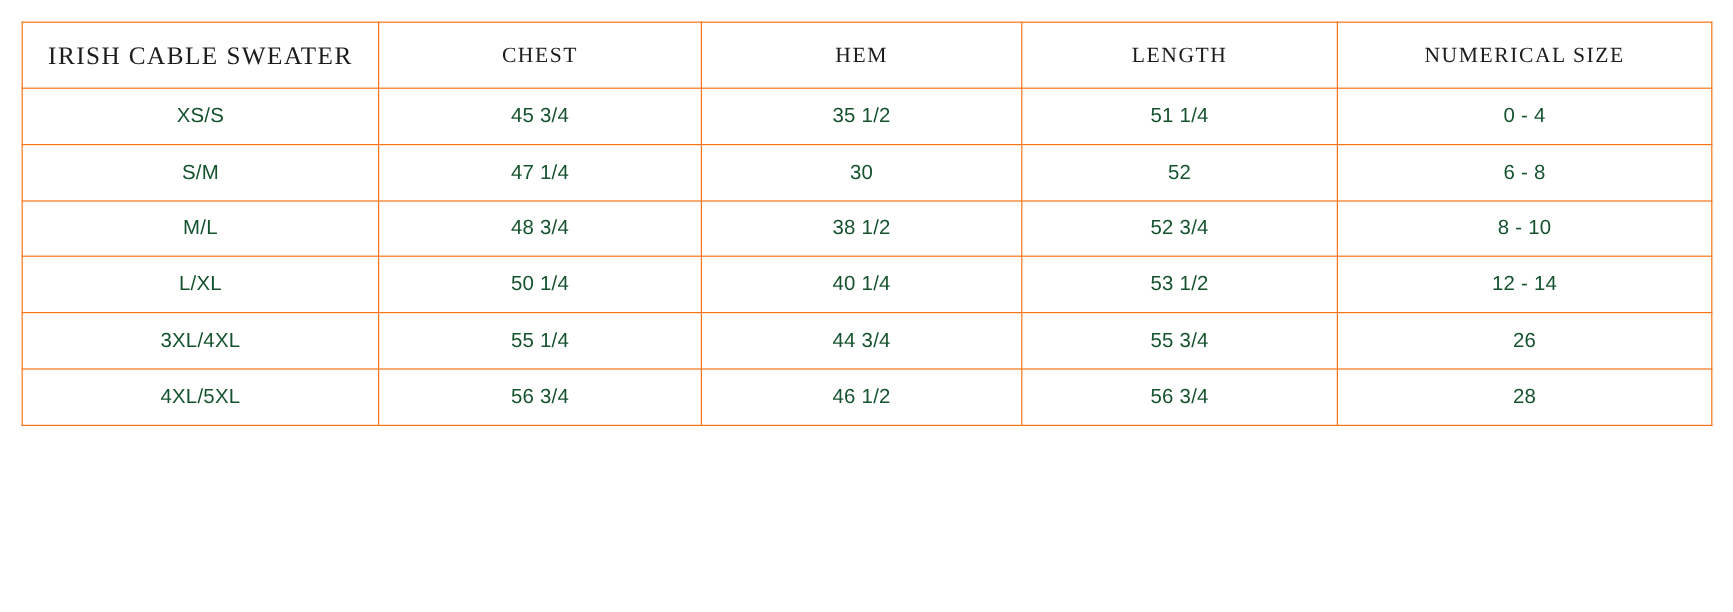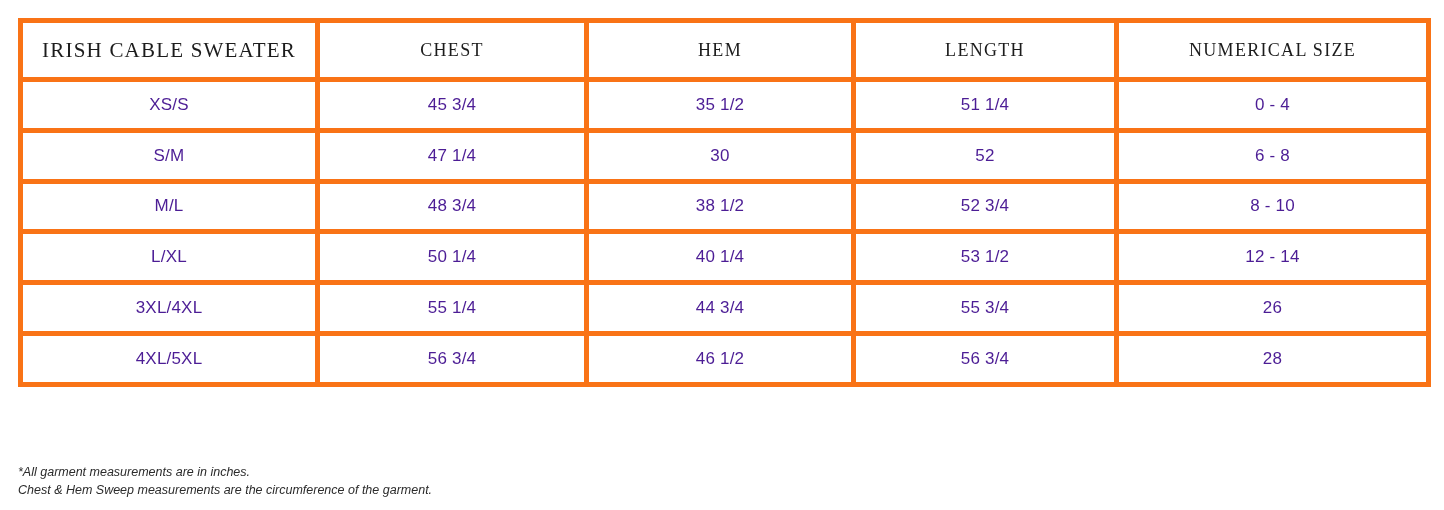--- a/index.html
+++ b/index.html
@@ -26,42 +26,42 @@
     top: 18px;
     width: 1408px;
   }
   table.size-chart {
     width: 100%;
     border-collapse: collapse;
     table-layout: fixed;
   }
   table.size-chart td,
   table.size-chart th {
-    border: 5px solid #f97316;
+    border: 1px solid #f97316;
     text-align: center;
     vertical-align: middle;
     padding: 0;
     font-weight: normal;
   }
   table.size-chart thead th {
     height: 54px;
     font-family: "Liberation Serif", serif;
     font-size: 18px;
     letter-spacing: 1.3px;
     color: #1c1c1c;
   }
   table.size-chart thead th.first-col {
     font-size: 21px;
     letter-spacing: 1.2px;
     text-align: center;
   }
   table.size-chart tbody td {
     height: 45.8px;
     font-size: 17px;
-    color: #4c1d95;
+    color: #14532d;
     letter-spacing: 0.2px;
   }
   
   col.c0 { width: 297px; }
   col.c1 { width: 269px; }
   col.c2 { width: 267px; }
   col.c3 { width: 263px; }
   col.c4 { width: 312px; }
 
   .footnotes {
@@ -141,18 +141,14 @@
           <td>4XL/5XL</td>
           <td>56 3/4</td>
           <td>46 1/2</td>
           <td>56 3/4</td>
           <td>28</td>
         </tr>
       </tbody>
     </table>
   </div>
 
-  <div class="footnotes">
-    <div>*All garment measurements are in inches.</div>
-    <div>Chest &amp; Hem Sweep measurements are the circumference of the garment.</div>
-  </div>
 
 </div>
 
 </body></html>

